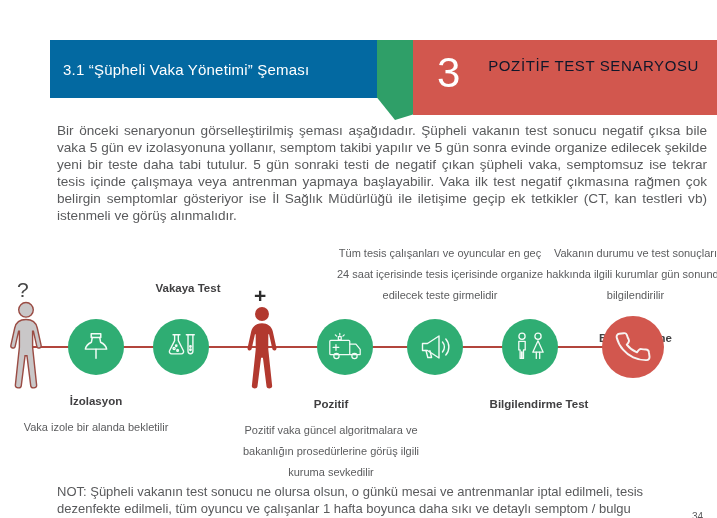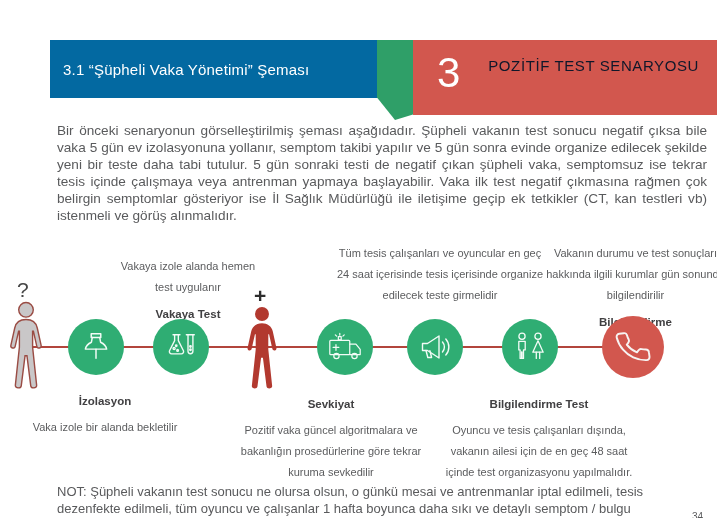--- a/index.html
+++ b/index.html
@@ -16,25 +16,25 @@
   .header-right{position:absolute;left:413px;top:40px;width:304px;height:75px;background:#d2574e;}
   .big-num{position:absolute;left:24px;top:12px;font-size:42px;color:#ffffff;line-height:1;}
   .scenario{position:absolute;right:18px;top:17px;font-size:15px;color:#0f172a;letter-spacing:.6px;}
 
   
   .intro{position:absolute;left:57px;top:122px;width:650px;margin:0;font-size:13.6px;
          line-height:17px;color:#595a5c;text-align:justify;}
 
   
   .flabel{position:absolute;text-align:center;color:#5b5c5e;font-size:11px;line-height:21px;}
-  .flabel .ftitle{font-weight:bold;color:#414042;font-size:11.5px;margin-top:6px;}
+  .flabel .ftitle{font-weight:bold;color:#414042;font-size:11.5px;margin-top:22px;}
   .lt1{left:118px;top:256px;width:140px;}
   .lt2{left:334px;top:243px;width:212px;}
   .lt3{left:543px;top:243px;width:185px;}
-  .lb1{left:15px;top:391px;width:180px;text-align:center;}
+  .lb1{left:6px;top:391px;width:180px;text-align:center;}
   .lb2{left:232px;top:394px;width:198px;}
   .lb3{left:438px;top:394px;width:202px;}
   .flabel .ftitle-first{font-weight:bold;color:#414042;font-size:11.5px;margin-bottom:5px;}
 
   .qmark{position:absolute;left:17px;top:278px;font-size:21px;color:#454545;}
   .plus{position:absolute;left:254px;top:284px;font-size:21px;font-weight:bold;color:#2d2d2d;}
 
   
   .flow-line{position:absolute;left:28px;top:346px;width:606px;height:2.4px;background:#b2453c;}
   .node{position:absolute;width:56px;height:56px;border-radius:50%;background:#2fad73;
@@ -64,21 +64,20 @@
   </div>
   <div class="ribbon"></div>
   <div class="header-right">
     <span class="big-num">3</span>
     <span class="scenario">POZİTİF TEST SENARYOSU</span>
   </div>
 
   <p class="intro">Bir önceki senaryonun görselleştirilmiş şeması aşağıdadır. Şüpheli vakanın test sonucu negatif çıksa bile vaka 5 gün ev izolasyonuna yollanır, semptom takibi yapılır ve 5 gün sonra evinde organize edilecek şekilde yeni bir teste daha tabi tutulur. 5 gün sonraki testi de negatif çıkan şüpheli vaka, semptomsuz ise tekrar tesis içinde çalışmaya veya antrenman yapmaya başlayabilir. Vaka ilk test negatif çıkmasına rağmen çok belirgin semptomlar gösteriyor ise İl Sağlık Müdürlüğü ile iletişime geçip ek tetkikler (CT, kan testleri vb) istenmeli ve görüş alınmalıdır.</p>
 
   <div class="flabel lt1">
-    <div>Vakaya izole alanda hemen test uygulanır</div>
     <div class="ftitle">Vakaya Test</div>
   </div>
   <div class="flabel lt2">
     <div>Tüm tesis çalışanları ve oyuncular en geç 24 saat içerisinde tesis içerisinde organize edilecek teste girmelidir</div>
   </div>
   <div class="flabel lt3">
     <div>Vakanın durumu ve test sonuçları hakkında ilgili kurumlar gün sonunda bilgilendirilir</div>
     <div class="ftitle">Bilgilendirme</div>
   </div>
 
@@ -174,24 +173,23 @@
         <path d="M22 16.92v3a2 2 0 0 1-2.18 2 19.79 19.79 0 0 1-8.63-3.07 19.5 19.5 0 0 1-6-6 19.79 19.79 0 0 1-3.07-8.67A2 2 0 0 1 4.11 2h3a2 2 0 0 1 2 1.72 12.84 12.84 0 0 0 .7 2.81 2 2 0 0 1-.45 2.11L8.09 9.91a16 16 0 0 0 6 6l1.27-1.27a2 2 0 0 1 2.11-.45 12.84 12.84 0 0 0 2.81.7A2 2 0 0 1 22 16.92z"></path>
       </svg>
     </span>
   </div>
 
   <div class="flabel lb1">
     <div class="ftitle-first">İzolasyon</div>
     <div>Vaka izole bir alanda bekletilir</div>
   </div>
   <div class="flabel lb2">
-    <div class="ftitle-first">Sevkiyat</div>
-    <div>Pozitif vaka güncel algoritmalara ve bakanlığın prosedürlerine göre tekrar kuruma sevkedilir</div>
+    <div class="ftitle-first">Pozitif</div>
+    <div>Pozitif vaka güncel algoritmalara ve bakanlığın prosedürlerine görüş ilgili kuruma sevkedilir</div>
   </div>
   <div class="flabel lb3">
     <div class="ftitle-first">Bilgilendirme Test</div>
-    <div>Oyuncu ve tesis çalışanları dışında, vakanın ailesi için de en geç 48 saat içinde test organizasyonu yapılmalıdır.</div>
   </div>
 
   <p class="note">NOT: Şüpheli vakanın test sonucu ne olursa olsun, o günkü mesai ve antrenmanlar iptal edilmeli, tesis dezenfekte edilmeli, tüm oyuncu ve çalışanlar 1 hafta boyunca daha sıkı ve detaylı semptom / bulgu monitörizasyonuna tabi tutulmalıdır.</p>
   <div class="pagenum">34</div>
 
 </div>
 
 </body></html>

